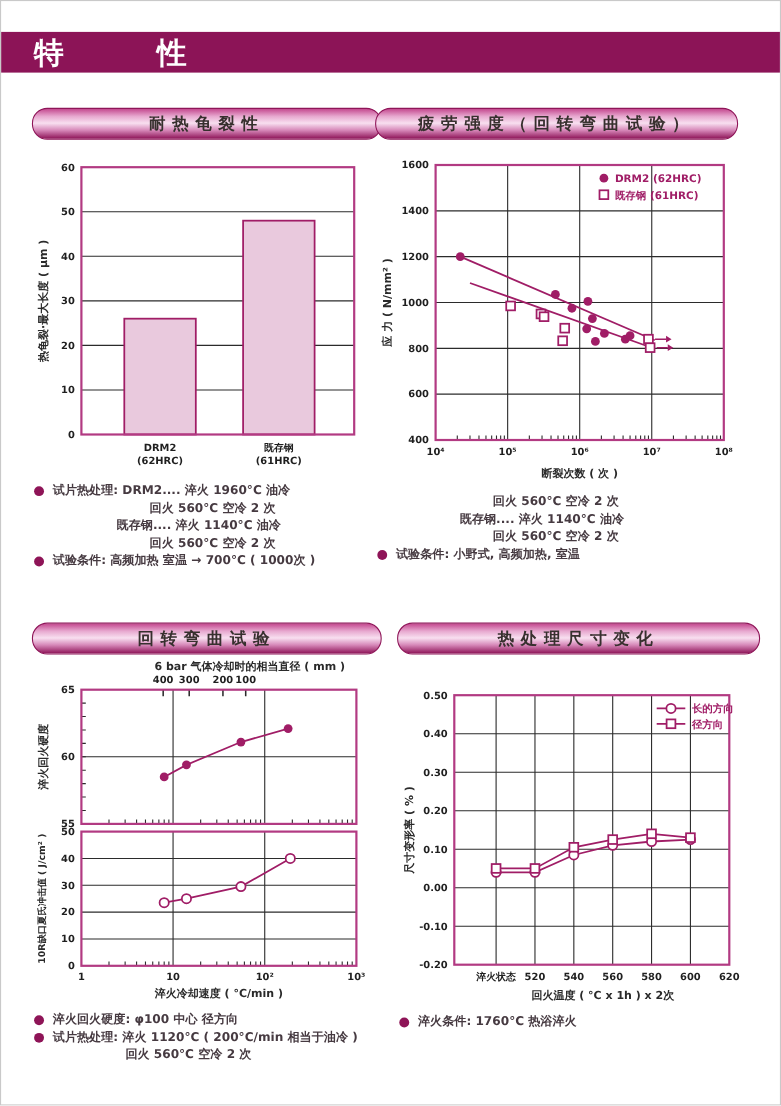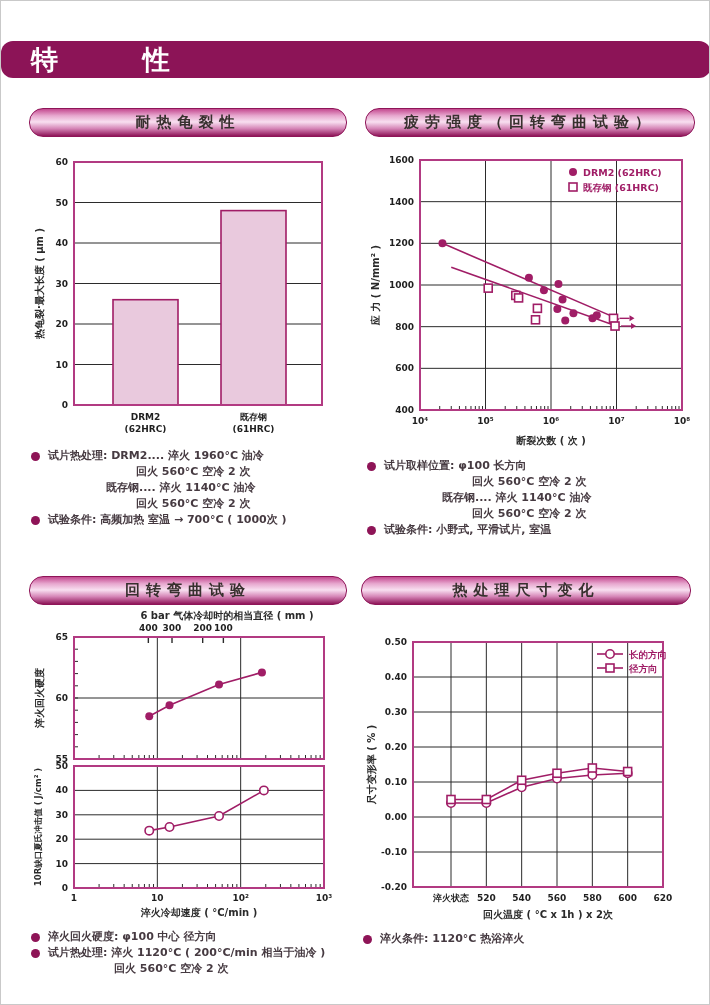--- a/index.html
+++ b/index.html
@@ -2,34 +2,34 @@
 <html><head>
 <meta charset="utf-8">
 <style>
   html,body{margin:0;padding:0;background:#e9e9e9;}
   .page{
     position:relative; width:710px; height:1005px; background:#ffffff;
     margin:0 auto; overflow:hidden; border:1px solid #c9c9c9; box-sizing:border-box;
     font-family:"DejaVu Sans","Liberation Sans",sans-serif; color:#463a41;
   }
   .header-band{
-    position:absolute; top:40px; left:0; width:710px; height:37px;
-    background:#8c1457; display:flex; align-items:center;border-radius:12px;
+    position:absolute; top:28px; left:0; width:710px; height:37px;
+    background:#8c1457; display:flex; align-items:center;
   }
   .header-title{
     color:#ffffff; font-size:27px; font-weight:bold; letter-spacing:22px;
     padding-left:30px; white-space:pre;
   }
   .sec{position:absolute; width:318px;}
   .sec.tl{left:28px;  top:95px;}
-  .sec.tr{left:364px; top:95px; width:330px;}
+  .sec.tr{left:340px; top:95px; width:330px;}
   .sec.bl{left:28px;  top:563px;}
   .sec.br{left:360px; top:563px; width:330px;}
   .banner{
-    height:27px; margin-top:12px; border-radius:14px;
+    height:27px; margin-top:2px; border-radius:14px;
     border:1px solid #8e1558;
     background:linear-gradient(180deg,#c4498f 0%,#e7a8cf 25%,#f8dff0 48%,#d687b8 72%,#8e1558 100%);
     display:flex; align-items:center; justify-content:center;
   }
   .banner-text{font-weight:bold; font-size:15px; letter-spacing:6px; color:#37302e; white-space:nowrap;}
   .chartbox{margin-top:5px;}
   svg{display:block;}
   svg text{font-family:"DejaVu Sans","Liberation Sans",sans-serif;}
   .tick{font-size:9px; font-weight:bold; fill:#1f1f1f;}
   .atitle{font-size:10px; font-weight:bold; fill:#2a2a2a;}
@@ -179,30 +179,26 @@
           <rect x="55" y="18" width="262" height="250" fill="none" stroke="#b23a82" stroke-width="2"></rect>
           <circle cx="208" cy="30" r="4" fill="#a01d66"></circle>
           <text x="218" y="33.5" text-anchor="start" class="leg">DRM2 (62HRC)</text>
           <rect x="204" y="41" width="8" height="8" fill="#fff" stroke="#a01d66" stroke-width="1.6"></rect>
           <text x="218" y="48.5" text-anchor="start" class="leg">既存钢 (61HRC)</text>
           <text x="186" y="302" text-anchor="middle" class="atitle">断裂次数 ( 次 )</text>
           <text transform="translate(14,143) rotate(-90)" text-anchor="middle" class="atitle">应 力 ( N/mm² )</text>
         </svg>
     </div>
     <ul class="bullets">
-      <li class="bl-line">
-          <span class="dot"></span>
-          <span>试片取样位置: φ100 长方向</span>
-        </li>
       <li class="cl i2"><span>回火  560°C 空冷 2 次</span></li>
       <li class="cl i1"><span>既存钢.... 淬火 1140°C 油冷</span></li>
       <li class="cl i2"><span>回火  560°C 空冷 2 次</span></li>
       <li class="bl-line">
           <span class="dot"></span>
-          <span>试验条件: 小野式, 平滑试片, 室温</span>
+          <span>试验条件: 小野式, 高频加热, 室温</span>
         </li>
     </ul>
   </section>
 
   <section class="sec bl">
     <div class="banner">
       <span class="banner-text">回转弯曲试验</span>
     </div>
     <div class="chartbox">
       <svg id="svg-quench" width="318" height="313">
@@ -378,18 +374,18 @@
           <text x="231.33333333333334" y="291" text-anchor="middle" class="tick">580</text>
           <text x="266.6666666666667" y="291" text-anchor="middle" class="tick">600</text>
           <text x="302" y="291" text-anchor="middle" class="tick">620</text>
           <text x="187" y="308" text-anchor="middle" class="atitle">回火温度 ( °C x 1h ) x 2次</text>
           <text transform="translate(14,154.5) rotate(-90)" text-anchor="middle" class="atitle">尺寸变形率 ( % )</text>
         </svg>
     </div>
     <ul class="bullets">
       <li class="bl-line">
           <span class="dot"></span>
-          <span>淬火条件: 1120°C 热浴淬火</span>
+          <span>淬火条件: 1760°C 热浴淬火</span>
         </li>
     </ul>
   </section>
 
 </div>
 
 </body></html>

